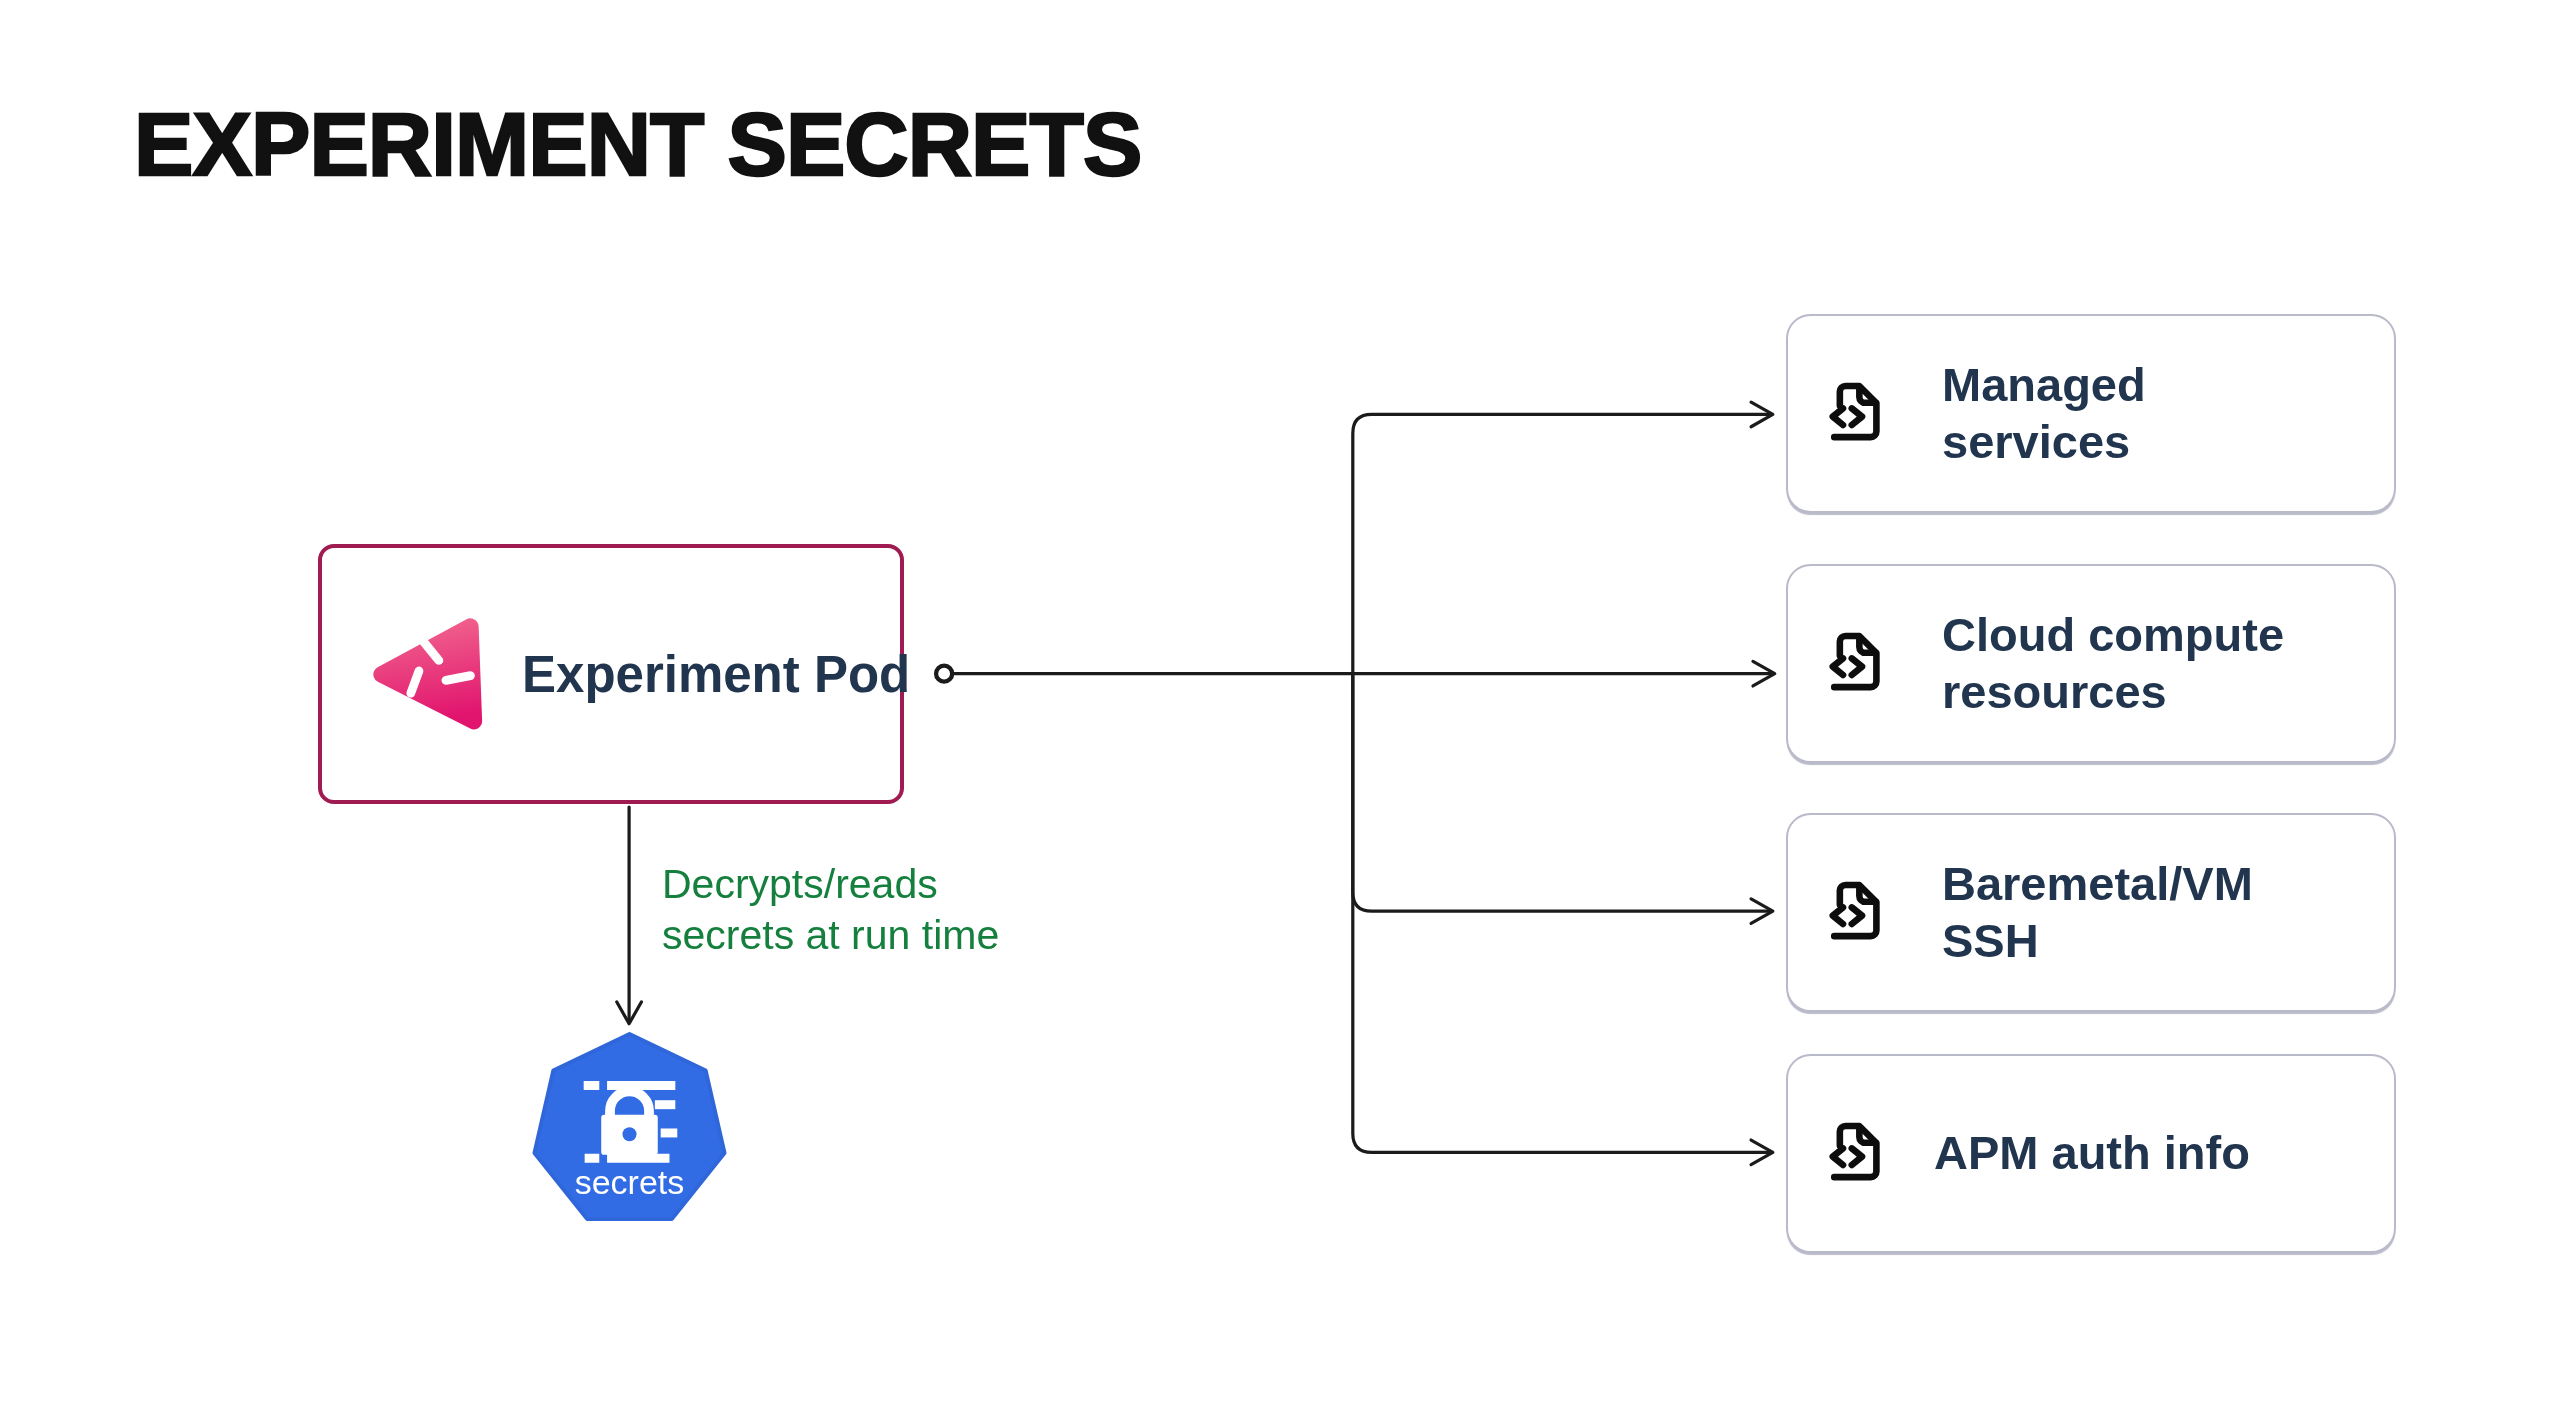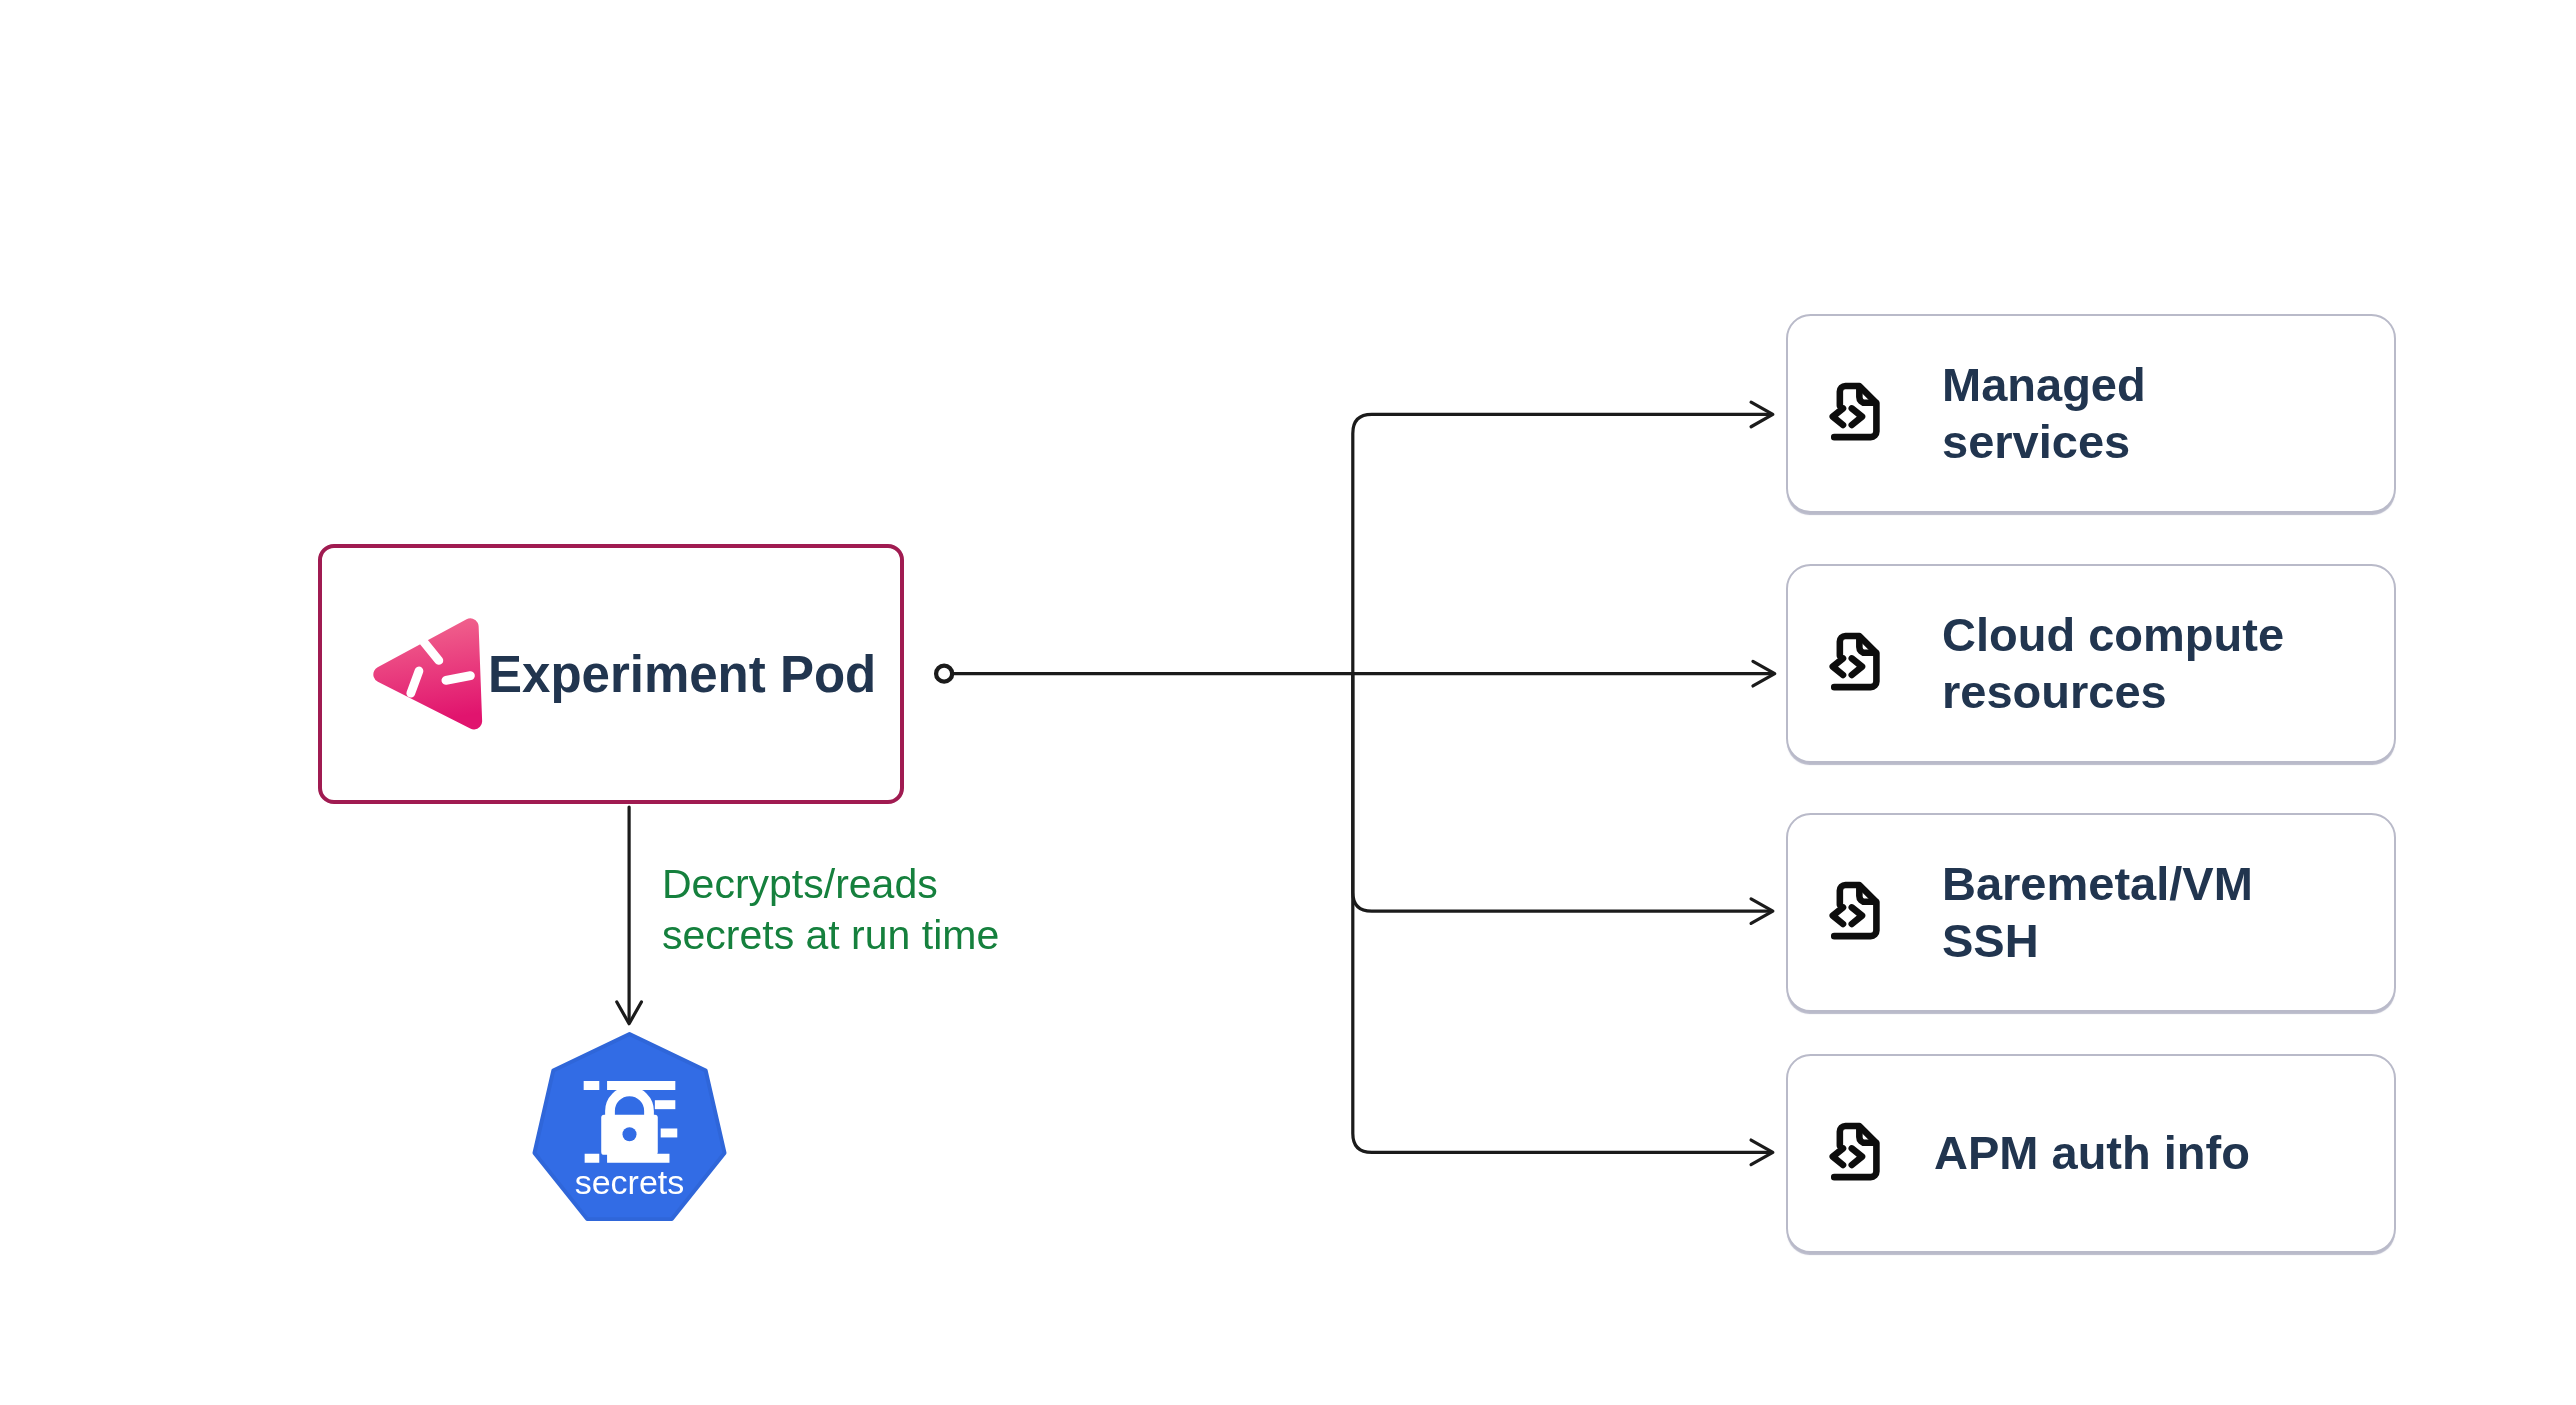--- a/index.html
+++ b/index.html
@@ -46,20 +46,21 @@
     left: 318px;
     top: 544px;
     width: 586px;
     height: 260px;
     background: #ffffff;
     border: 4.3px solid #A01B51;
     border-radius: 16px;
     display: flex;
     align-items: center;
     padding-left: 49px;
+    gap: 34px;
   }
   .pod-label {
     font-size: 51px;
     font-weight: 700;
     color: #21354F;
     white-space: nowrap;
   }
 
   
   .edge-label {
@@ -119,20 +120,21 @@
     color: #21354F;
   }
   .file-icon { width: 78px; height: 78px; flex: 0 0 auto; }
   .pod-logo  { width: 117px; height: 117px; flex: 0 0 auto; }
 </style>
 </head>
 <body>
 
 <div class="canvas">
 
+  <div class="title">EXPERIMENT SECRETS</div>
 
   <svg class="edges" viewBox="0 0 2723 1486">
 
     <path d="M 1007 712 H 1873"></path>
     <path d="M 1853 699 L 1876 712 L 1853 725"></path>
 
     <path d="M 1430 712 V 458 Q 1430 438 1450 438 H 1871"></path>
     <path d="M 1851 425 L 1874 438 L 1851 451"></path>
 
     <path d="M 1430 712 V 943 Q 1430 963 1450 963 H 1871"></path>

